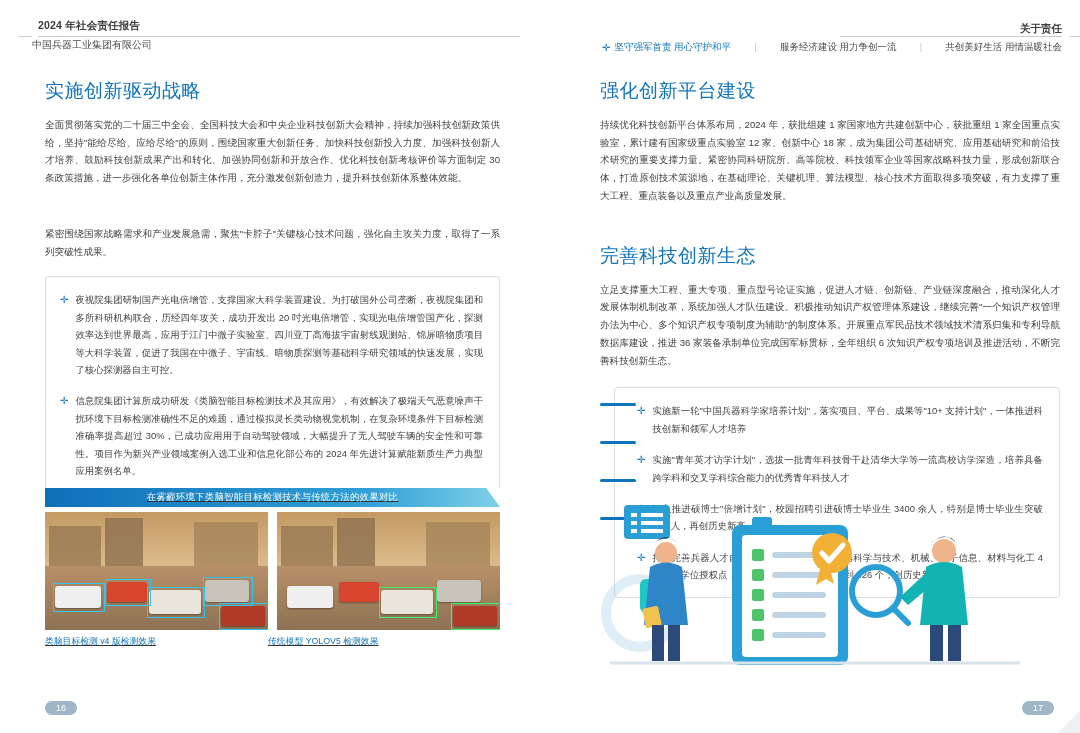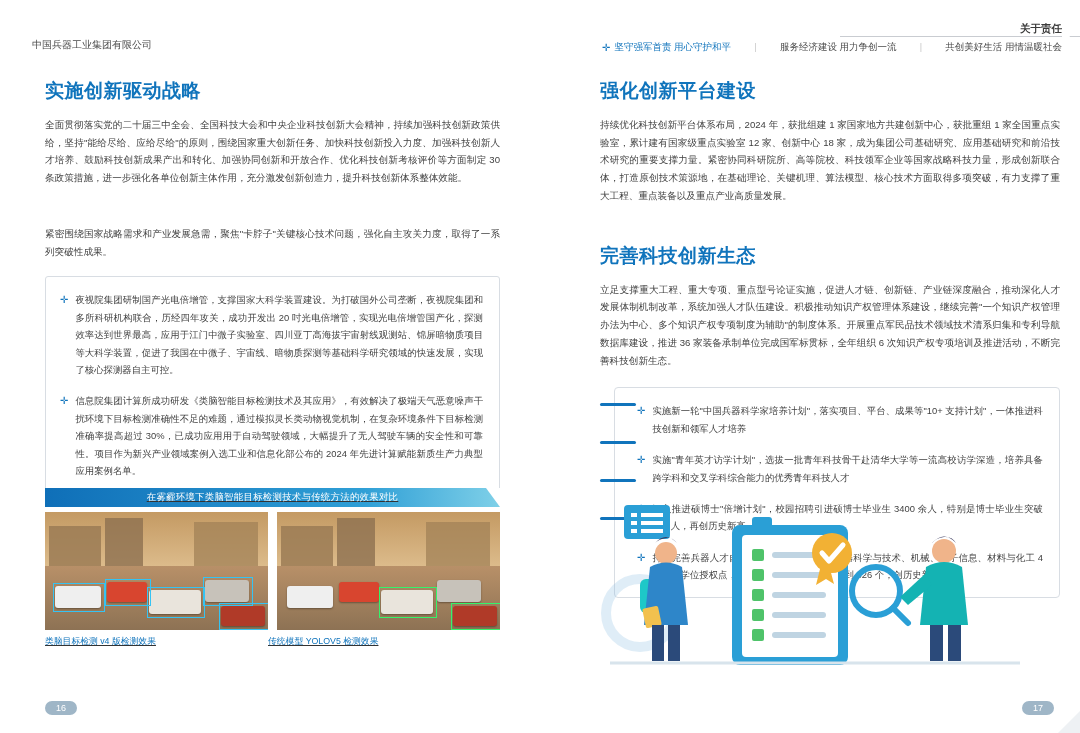--- a/index.html
+++ b/index.html
@@ -131,21 +131,21 @@
   }
   .content-r {
     position: absolute;
     top: 78px;
     left: 60px;
     width: 460px;
   }
   h2.sec {
     font-size: 19px;
     color: #1074bc;
-    font-weight: bold;
+    font-weight: normal;
     margin: 0 0 12px 0;
     letter-spacing: .5px;
   }
   p.body {
     font-size: 9.6px;
     line-height: 1.85;
     color: #3f3f3f;
     margin: 0 0 16px 0;
     text-align: justify;
   }
@@ -301,20 +301,24 @@
     border-left: 22px solid transparent;
   }
 </style>
 </head>
 <body>
 
 <div class="spread">
 
   <div class="page page-left">
 
+    <div class="hdr">
+      <span class="corner"></span>
+      <span class="hdr-title">2024 年社会责任报告</span>
+    </div>
 
     <div class="subhdr">中国兵器工业集团有限公司</div>
 
     <div class="content-l">
       <h2 class="sec">实施创新驱动战略</h2>
       <p class="body">全面贯彻落实党的二十届三中全会、全国科技大会和中央企业科技创新大会精神，持续加强科技创新政策供给，坚持"能给尽给、应给尽给"的原则，围绕国家重大创新任务、加快科技创新投入力度、加强科技创新人才培养、鼓励科技创新成果产出和转化、加强协同创新和开放合作、优化科技创新考核评价等方面制定 30 条政策措施，进一步强化各单位创新主体作用，充分激发创新创造力，提升科技创新体系整体效能。</p>
 
       <div class="gap-lg"></div>
 
       <p class="body">紧密围绕国家战略需求和产业发展急需，聚焦"卡脖子"关键核心技术问题，强化自主攻关力度，取得了一系列突破性成果。</p>

